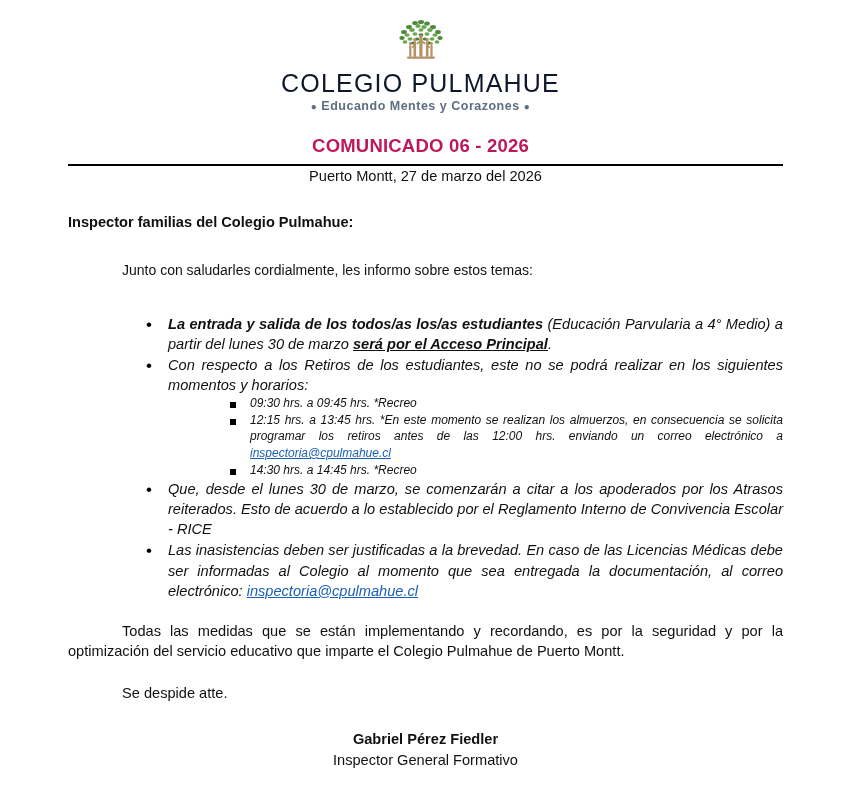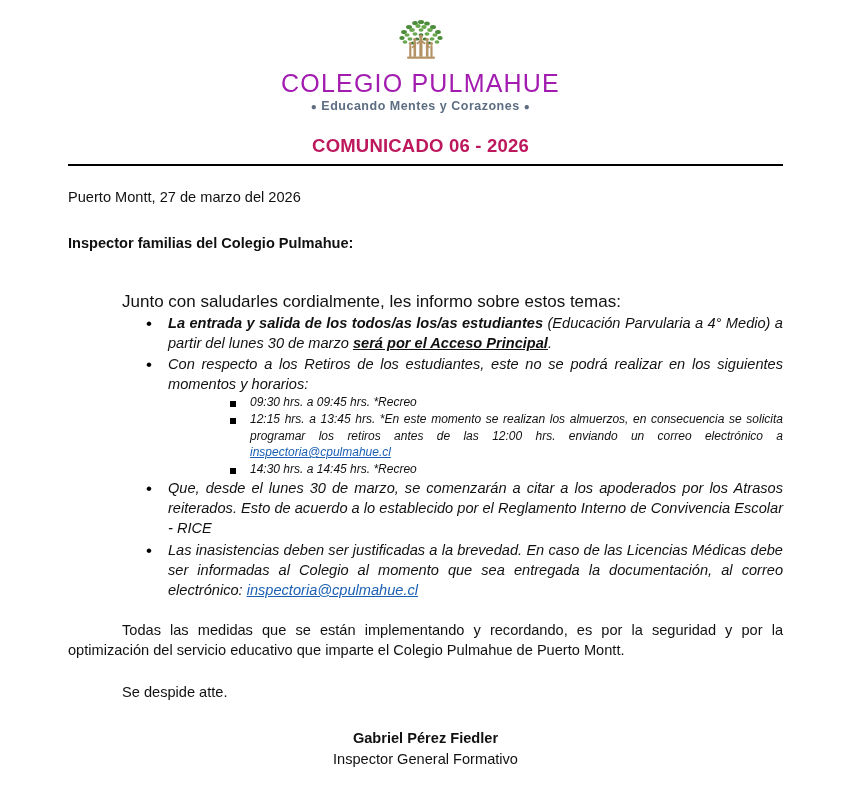--- a/index.html
+++ b/index.html
@@ -32,21 +32,21 @@
   .logo-mark {
     width: 56px;
     height: 48px;
     margin: 0 auto 6px auto;
     display: block;
   }
   .school-name {
     font-family: "Liberation Sans", sans-serif;
     font-size: 25px;
     letter-spacing: 1.2px;
-    color: #a21caf;
+    color: #0f172a;
     font-weight: 400;
     line-height: 1.05;
   }
   .school-tagline {
     font-family: "Liberation Sans", sans-serif;
     font-size: 12.5px;
     letter-spacing: 0.5px;
     color: #5d6d82;
     font-weight: 700;
     margin-top: 3px;
@@ -74,39 +74,38 @@
   }
 
   
   .body-area {
     padding: 0 58px 0 68px;
     font-size: 14.6px;
     line-height: 1.38;
     color: #111111;
   }
   .date-line {
-    text-align: left;
-    margin-top: 21px;
+    text-align: center;
     font-size: 14.6px;
   }
   .salutation {
     font-weight: bold;
     margin-top: 26px;
     font-size: 14.6px;
   }
   .intro-para {
-    margin-top: 36px;
+    margin-top: 28px;
     text-indent: 54px;
-    font-size: 17px;
+    font-size: 14px;
   }
 
   
   ul.level1 {
     list-style: none;
-    margin: 0 0 0 0;
+    margin: 34px 0 0 0;
     padding: 0 0 0 78px;
   }
   ul.level1 > li {
     position: relative;
     font-style: italic;
     text-align: justify;
     margin-bottom: 1px;
     padding-left: 22px;
     font-size: 14.6px;
     line-height: 1.38;

